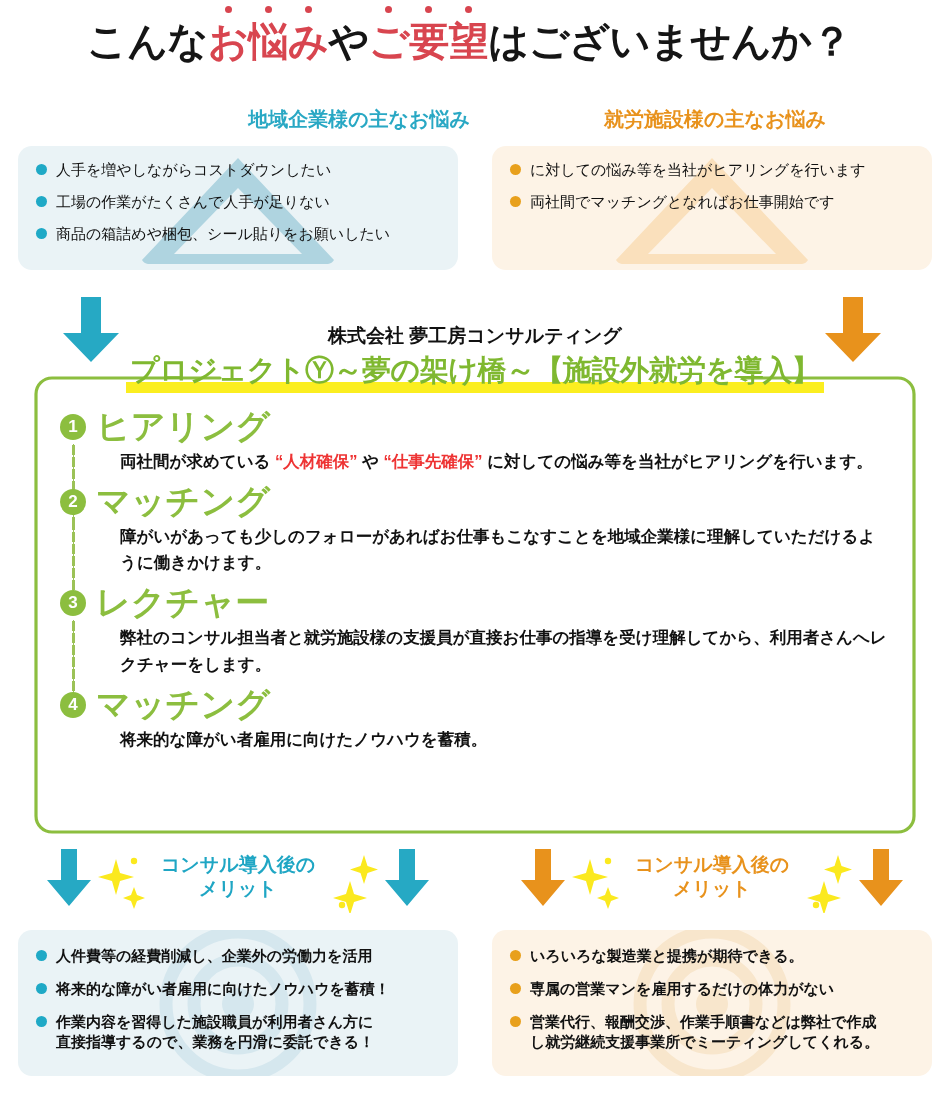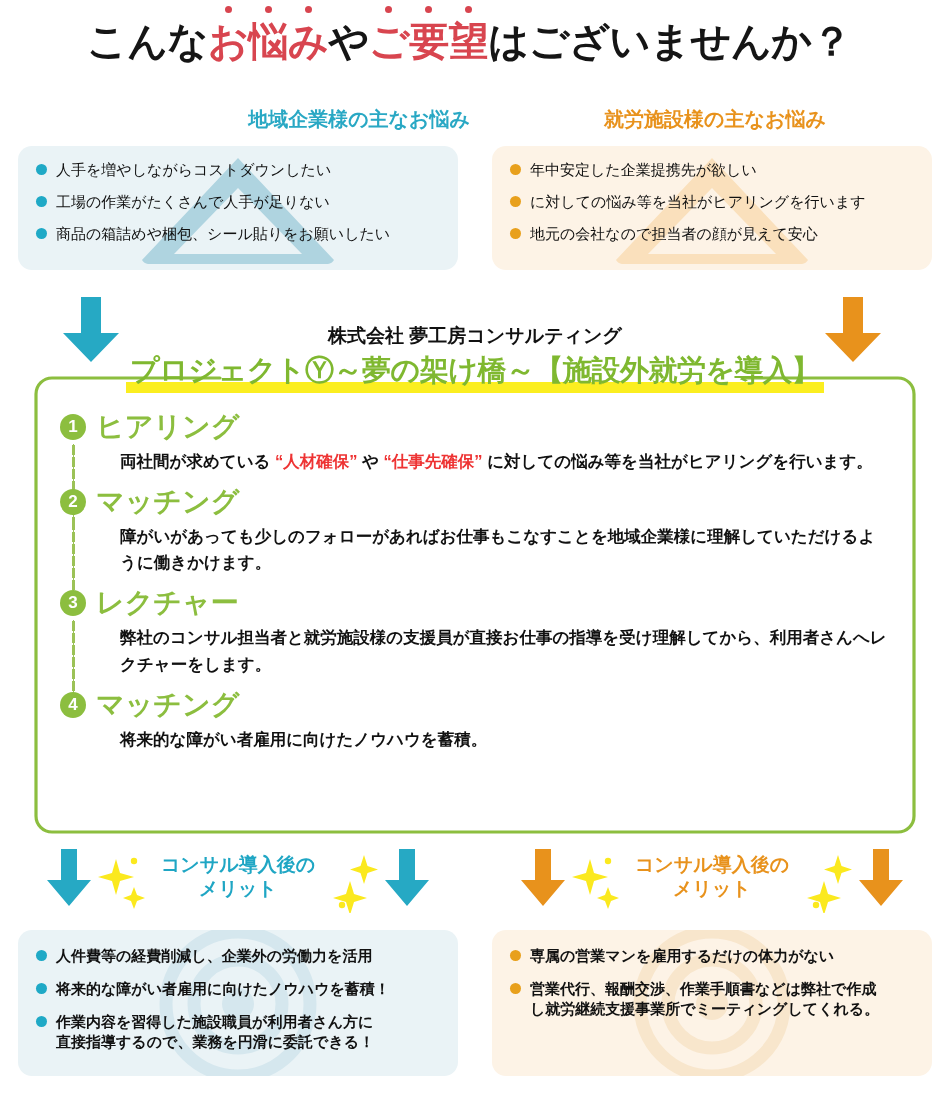--- a/index.html
+++ b/index.html
@@ -96,21 +96,21 @@
   .step{ position:relative; padding-left:0; }
   .step-head{ display:flex; align-items:center; height:34px; }
   .step-num{
     flex:none; width:26px; height:26px; border-radius:50%;
     background:#8CBE3F; color:#fff;
     font-size:17px; font-weight:bold;
     display:flex; align-items:center; justify-content:center;
     margin-right:10px; margin-left:2px;
   }
   .step-title{
-    font-size:28px; font-weight:bold; color:#8CBE3F; letter-spacing:0px;
+    font-size:34px; font-weight:bold; color:#8CBE3F; letter-spacing:0px;
     white-space:nowrap;
   }
   .step-body{
     margin-left:62px; margin-top:4px;
     font-size:16.5px; font-weight:bold; color:#111; line-height:1.62;
     max-width:810px;
   }
   .step-body .hl{ color:#E33; }
   .dots{
     position:absolute; left:14px; top:34px; bottom:2px; width:3px;
@@ -197,29 +197,25 @@
 </div>
 
 <div class="prob-box right">
   <svg class="tri-wm" width="200" height="112" viewBox="0 0 200 112">
     <path d="M100 4 L196 106 A8 8 0 0 1 190 110 L10 110 A8 8 0 0 1 4 106 Z
              M100 34 L36 100 L164 100 Z" fill="#FAE0BC" fill-rule="evenodd"></path>
   </svg>
   <ul class="prob-list">
     <li>
         <span class="bul"></span>
-        <span>年中安定した企業提携先が欲しい</span>
-      </li>
-    <li>
-        <span class="bul"></span>
         <span>に対しての悩み等を当社がヒアリングを行います</span>
       </li>
     <li>
         <span class="bul"></span>
-        <span>地元の会社なので担当者の顔が見えて安心</span>
+        <span>両社間でマッチングとなればお仕事開始です</span>
       </li>
   </ul>
 </div>
 
 <div class="big-arrow" style="left:62px; top:297px;">
   <svg width="58" height="66" viewBox="0 0 58 66">
       <path d="M19 0 H39 V36 H57 L29 65 L1 36 H19 Z" fill="#26A9C4"></path>
     </svg>
 </div>
 <div class="big-arrow" style="left:824px; top:297px;">
@@ -357,20 +353,24 @@
 
 <div class="ben-box right">
   <svg class="circ-wm" width="160" height="160" viewBox="0 0 160 160">
     <circle cx="80" cy="80" r="72" fill="none" stroke="#F8E6CC" stroke-width="13"></circle>
     <circle cx="80" cy="80" r="44" fill="none" stroke="#F8E6CC" stroke-width="13"></circle>
     <circle cx="80" cy="80" r="16" fill="#F8E6CC"></circle>
   </svg>
   <ul class="ben-list">
     <li>
         <span class="bul"></span>
+        <span class="txt">いろいろな製造業と提携が期待できる。</span>
+      </li>
+    <li>
+        <span class="bul"></span>
         <span class="txt">専属の営業マンを雇用するだけの体力がない</span>
       </li>
     <li>
         <span class="bul"></span>
         <span class="txt">営業代行、報酬交渉、作業手順書などは弊社で作成
 し就労継続支援事業所でミーティングしてくれる。</span>
       </li>
   </ul>
 </div>
 

